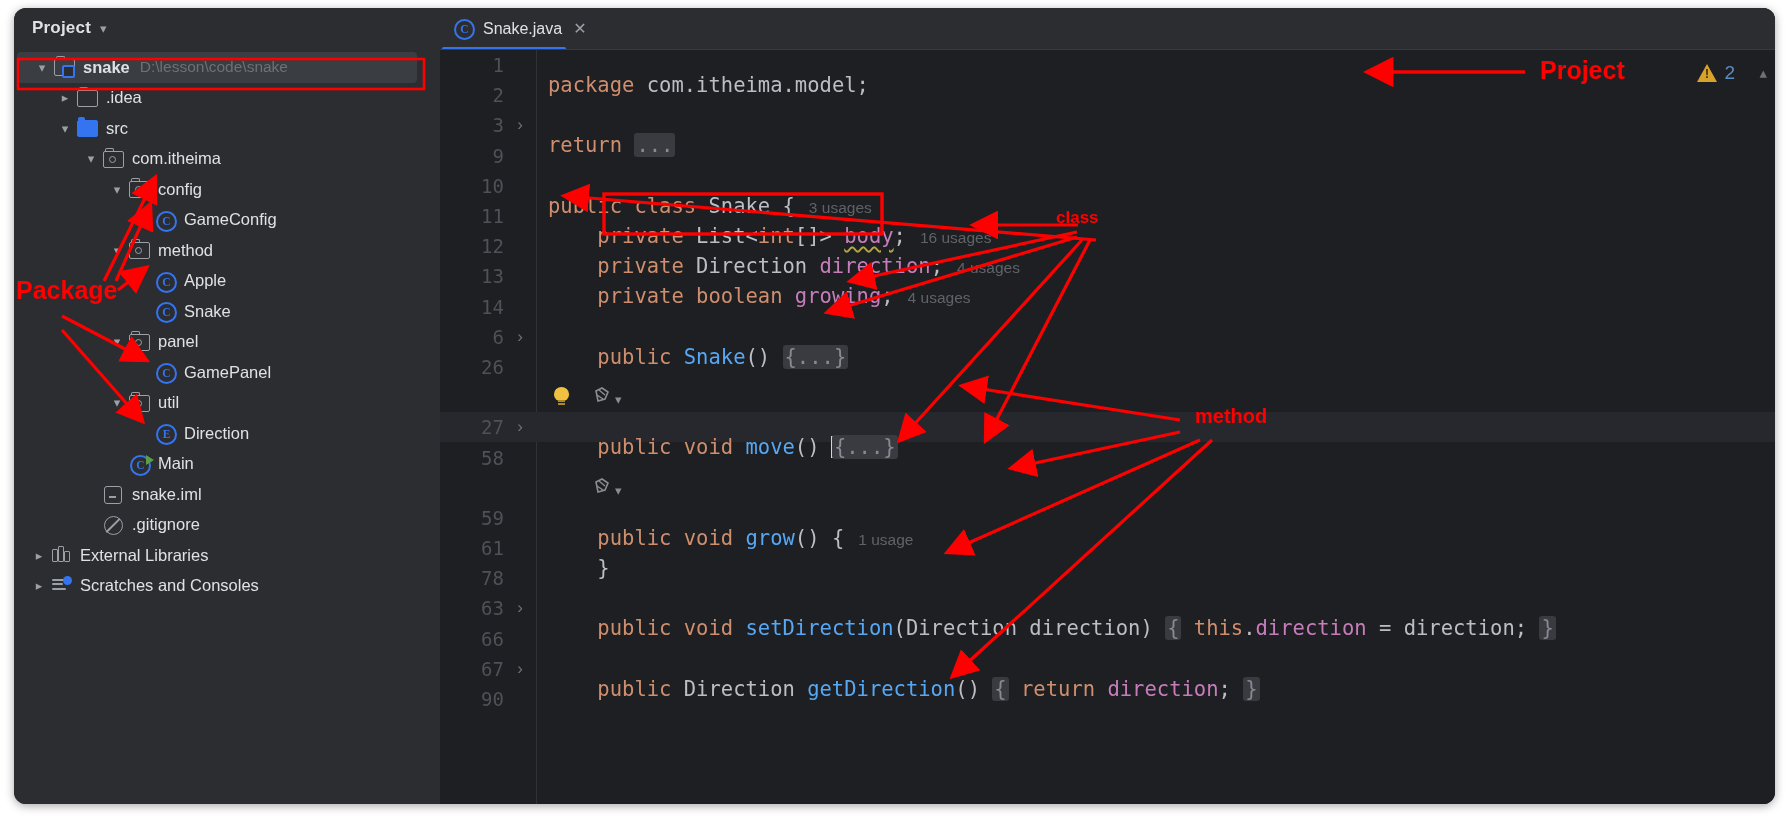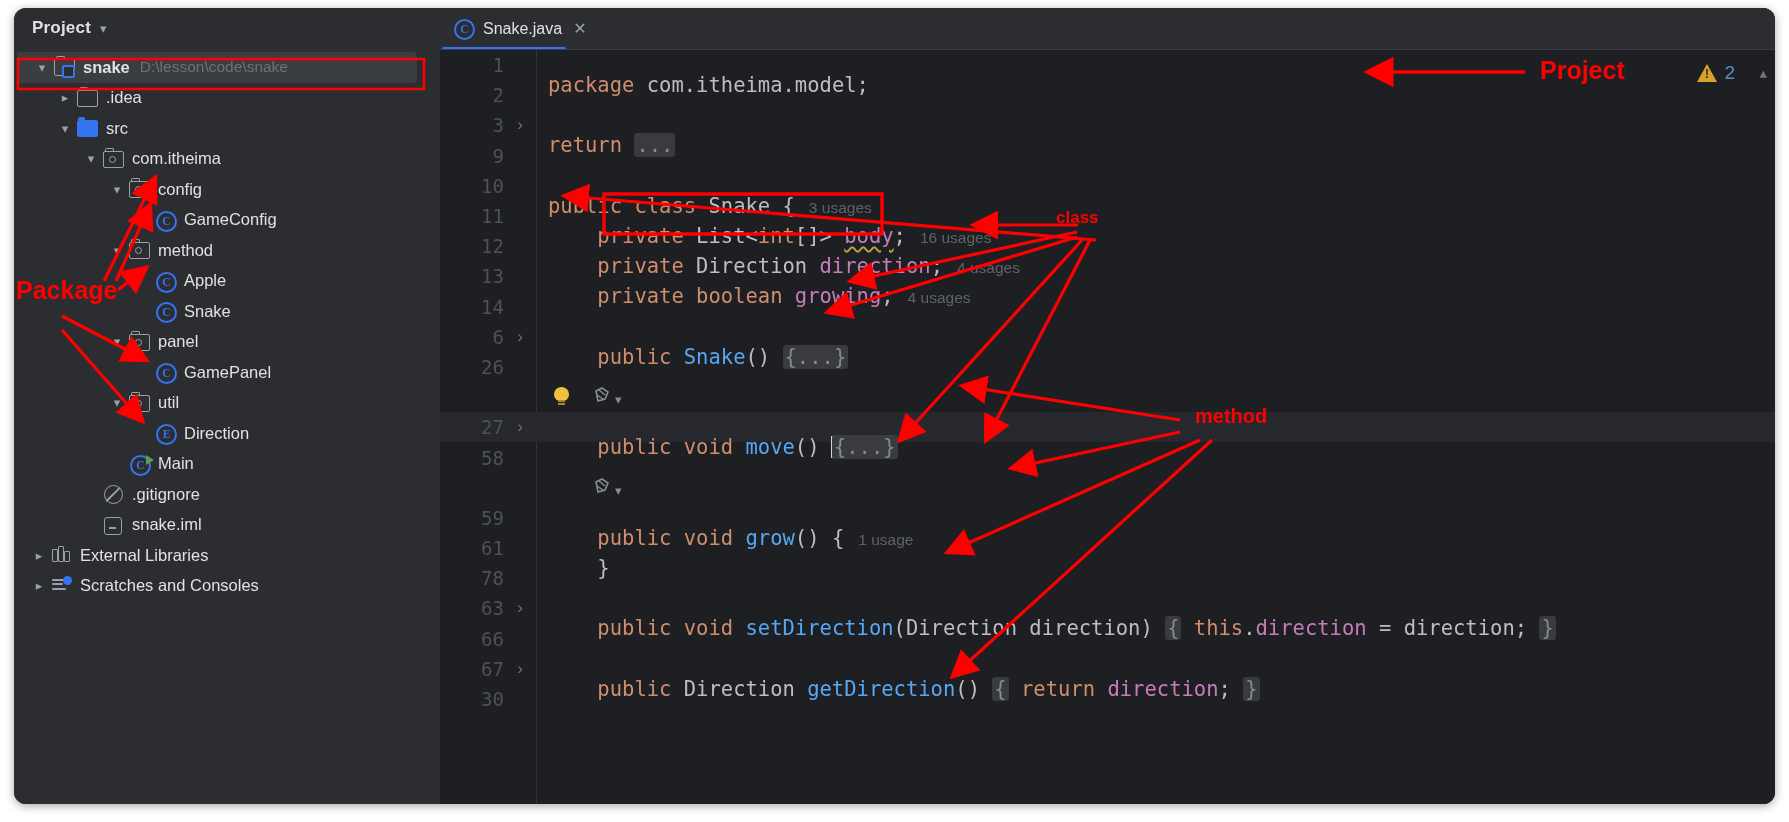--- a/index.html
+++ b/index.html
@@ -504,30 +504,30 @@
           <div class="tree-row">
             <span class="tw empty" style="margin-left: 92px;"></span>
             <span class="tnode-icon">
               <span class="ic-main">C<span class="runtri"></span></span>
             </span>
             <span class="tlabel">Main</span>
           </div>
           <div class="tree-row">
             <span class="tw empty" style="margin-left: 66px;"></span>
             <span class="tnode-icon">
+              <span class="ic-iml"></span>
+            </span>
+            <span class="tlabel">snake.iml</span>
+          </div>
+          <div class="tree-row">
+            <span class="tw empty" style="margin-left: 66px;"></span>
+            <span class="tnode-icon">
               <span class="ic-gitignore"></span>
             </span>
             <span class="tlabel">.gitignore</span>
-          </div>
-          <div class="tree-row">
-            <span class="tw empty" style="margin-left: 66px;"></span>
-            <span class="tnode-icon">
-              <span class="ic-iml"></span>
-            </span>
-            <span class="tlabel">snake.iml</span>
           </div>
           <div class="tree-row">
             <span class="tw" style="margin-left: 14px;">▸</span>
             <span class="tnode-icon">
               <span class="ic-lib">
                 <i></i>
                 <i></i>
                 <i></i>
               </span>
             </span>
@@ -596,21 +596,21 @@
                   <path d="M7 4 L13 9 M5 9 L11 13" stroke="#8a8d91" stroke-width="1.4"></path>
                 </svg></span>
               <span class="overridechev">▾</span>
             </div>
             <div class="code-line"><span class="gutter-num">59</span><span class="gutter-fold"></span><span class="code-text"><span class="kw">    public void </span><span class="mth">grow</span><span class="pun">() {</span><span class="usage">1 usage</span></span></div>
             <div class="code-line"><span class="gutter-num">61</span><span class="gutter-fold"></span><span class="code-text"><span class="pun">    }</span></span></div>
             <div class="code-line"><span class="gutter-num">78</span><span class="gutter-fold"></span><span class="code-text"></span></div>
             <div class="code-line"><span class="gutter-num">63</span><span class="gutter-fold">›</span><span class="code-text"><span class="kw">    public void </span><span class="mth">setDirection</span><span class="pun">(</span><span class="typ">Direction direction</span><span class="pun">) </span><span class="fold-badge">{</span><span class="pun"> </span><span class="kw">this</span><span class="pun">.</span><span class="fld">direction</span><span class="pun"> = direction;</span><span class="pun"> </span><span class="fold-badge">}</span></span></div>
             <div class="code-line"><span class="gutter-num">66</span><span class="gutter-fold"></span><span class="code-text"></span></div>
             <div class="code-line"><span class="gutter-num">67</span><span class="gutter-fold">›</span><span class="code-text"><span class="kw">    public </span><span class="typ">Direction </span><span class="mth">getDirection</span><span class="pun">() </span><span class="fold-badge">{</span><span class="pun"> </span><span class="kw">return</span><span class="pun"> </span><span class="fld">direction</span><span class="pun">;</span><span class="pun"> </span><span class="fold-badge">}</span></span></div>
-            <div class="code-line"><span class="gutter-num">30</span><span class="gutter-fold"></span><span class="code-text"></span></div>
+            <div class="code-line"><span class="gutter-num">90</span><span class="gutter-fold"></span><span class="code-text"></span></div>
           </div>
       </div>
 
       <div id="warn-badge">
         <span class="tri"></span>
         <span class="cnt">2</span>
       </div>
       <div id="warn-chev">▴</div>
     </div>
   </div>

